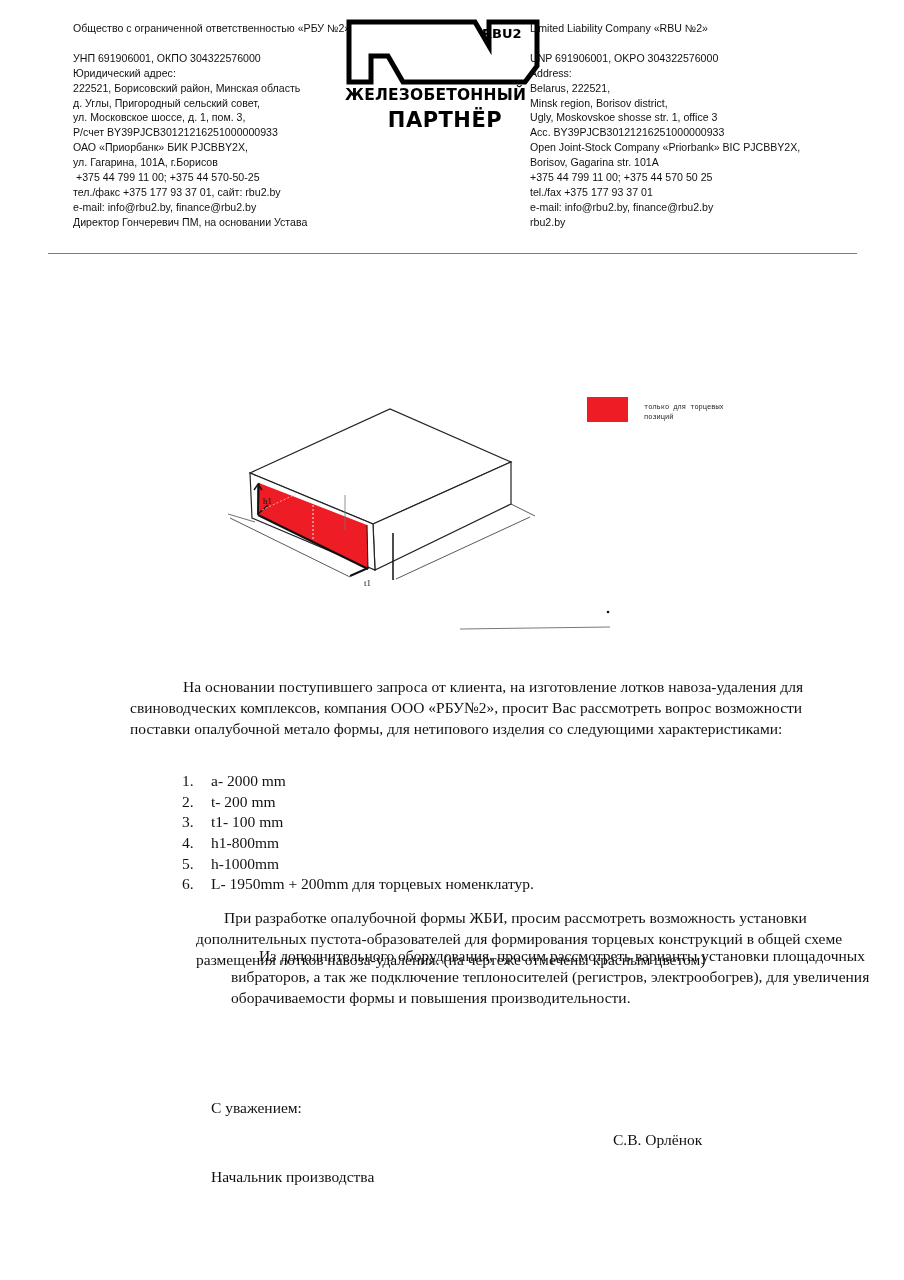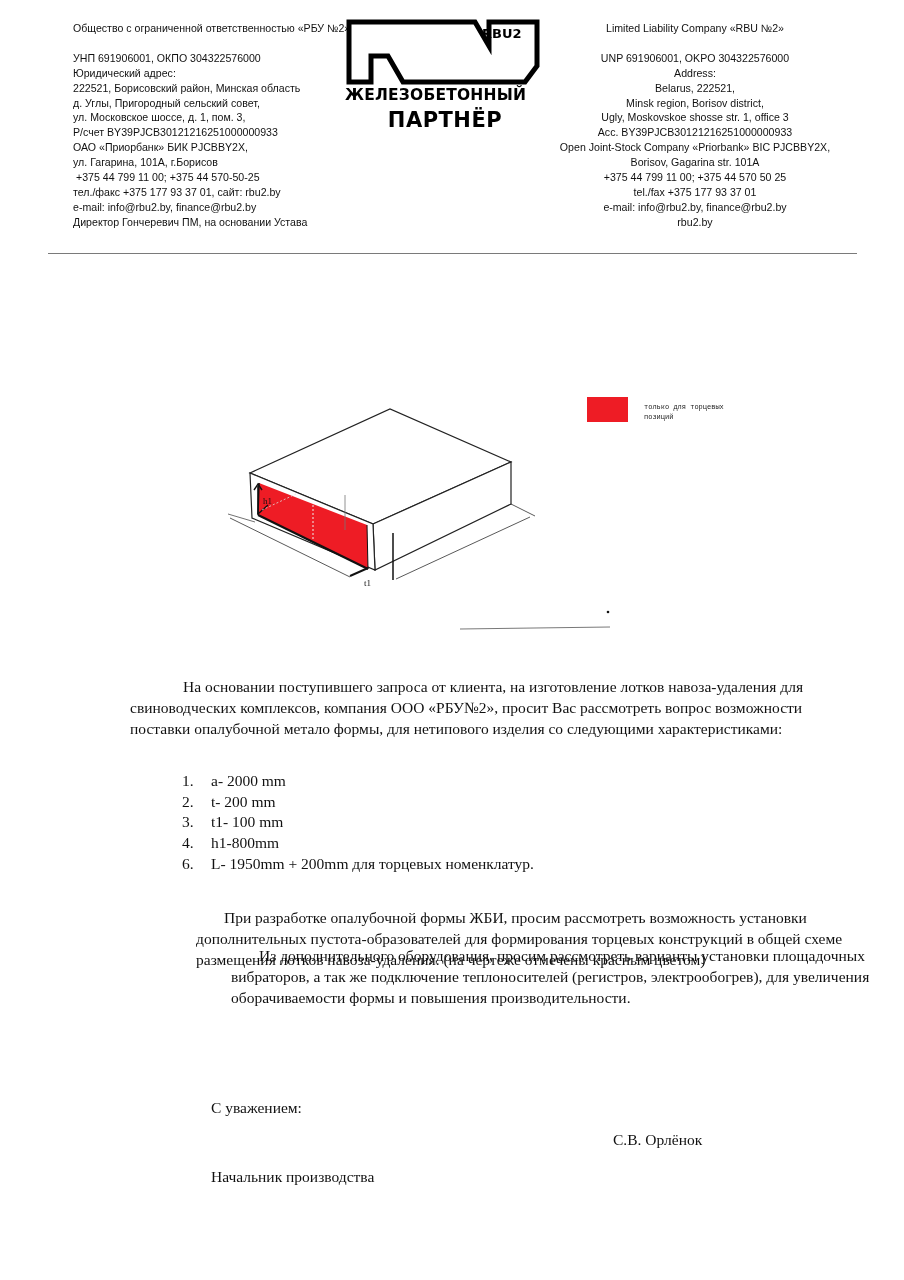--- a/index.html
+++ b/index.html
@@ -1,19 +1,19 @@
 <!DOCTYPE html>
 <html><head>
 <meta charset="utf-8">
 <style>
   html, body { margin: 0; padding: 0; background: #ffffff; }
   body { width: 904px; height: 1280px; position: relative; overflow: hidden; color: #000; }
   .hdr { position: absolute; font-family: "Liberation Sans", sans-serif; font-size: 10.6px; line-height: 14.9px; color: #111; }
   .hdr-left { left: 45px; top: 21px; width: 300px; margin-left: 28px; }
-  .hdr-right { right: 44px; top: 21px; width: 330px; text-align: center; }
+  .hdr-right { right: 44px; top: 21px; width: 330px; text-align: left; }
   .hdr .gap { height: 14.9px; }
   .hdr .line { white-space: nowrap; }
   .logo { position: absolute; left: 345px; top: 18px; width: 200px; height: 115px; }
   .logo svg { position: absolute; left: 0; top: 0; }
   .logo .brand1 { position: absolute; left: 0; top: 68px; width: 200px; text-align: left; font-family: "DejaVu Sans", sans-serif; font-weight: bold; font-size: 15.5px; letter-spacing: 0.2px; }
   .logo .brand2 { position: absolute; left: 0; top: 90px; width: 200px; text-align: center; font-family: "DejaVu Sans", sans-serif; font-weight: bold; font-size: 21px; letter-spacing: 0.5px; }
   .logo .tag { position: absolute; left: 137px; top: 8px; font-family: "DejaVu Sans", sans-serif; font-weight: bold; font-size: 13px; }
   .rule { position: absolute; left: 48px; top: 253px; width: 809px; height: 0; border-top: 1.5px solid #7a7a7a; }
   .drawing { position: absolute; left: 200px; top: 380px; width: 440px; height: 260px; }
   .legend { position: absolute; left: 587px; top: 397px; }
@@ -127,20 +127,21 @@
   <div class="text">только для торцевых позиций</div>
 </div>
 
 <div class="body p1"><span class="indent"></span><span>На основании поступившего запроса от клиента, на изготовление лотков навоза-удаления для свиноводческих комплексов, компания ООО «РБУ№2», просит Вас рассмотреть вопрос возможности поставки опалубочной метало формы, для нетипового изделия со следующими характеристиками:</span></div>
 
 <div class="body list">
   <div class="item"><span class="num">1.</span><span>a- 2000 mm</span></div>
   <div class="item"><span class="num">2.</span><span>t- 200 mm</span></div>
   <div class="item"><span class="num">3.</span><span>t1- 100 mm</span></div>
   <div class="item"><span class="num">4.</span><span>h1-800mm</span></div>
+  <div class="item"><span class="num">5.</span><span>h-1000mm</span></div>
   <div class="item"><span class="num">6.</span><span>L- 1950mm + 200mm для торцевых номенклатур.</span></div>
 </div>
 
 <div class="body p2"><span class="indent"></span><span>При разработке опалубочной формы ЖБИ, просим рассмотреть возможность установки дополнительных пустота-образователей для формирования торцевых конструкций в общей схеме размещения лотков навоза-удаления. (на чертеже отмечены красным цветом)</span></div>
 
 <div class="body p3"><span class="indent"></span><span>Из дополнительного оборудования, просим рассмотреть варианты установки площадочных вибраторов, а так же подключение теплоносителей (регистров, электрообогрев), для увеличения оборачиваемости формы и повышения производительности.</span></div>
 
 <div class="body closing">С уважением:</div>
 <div class="body signer-title">Начальник производства</div>
 <div class="body signer-name">С.В. Орлёнок</div>

